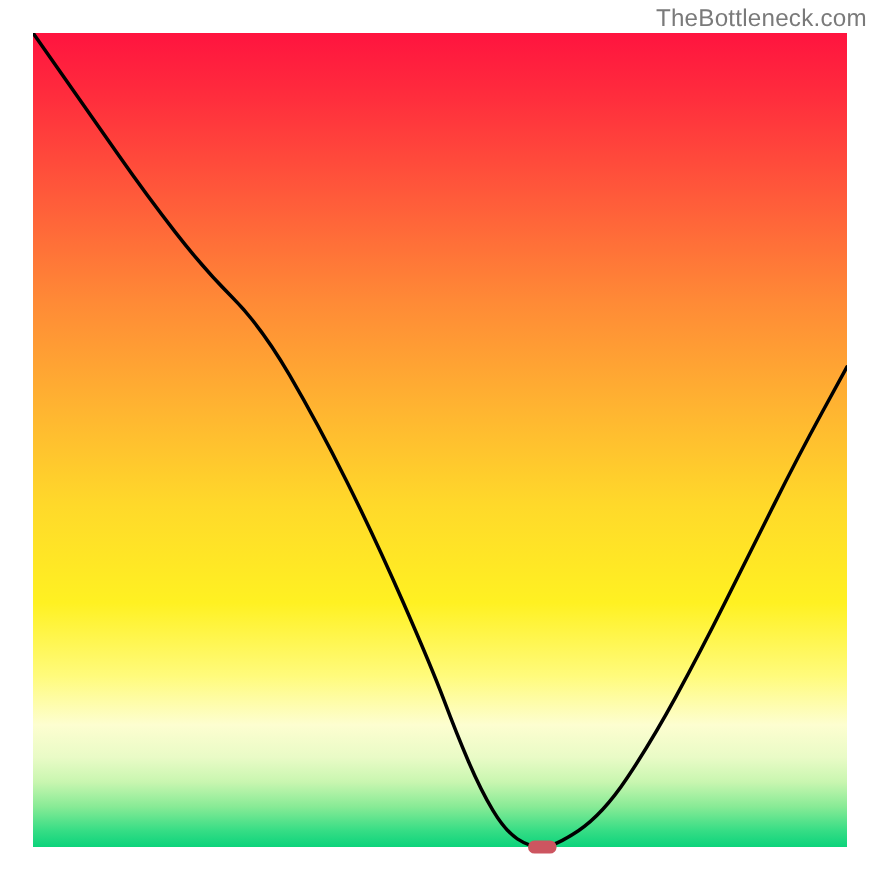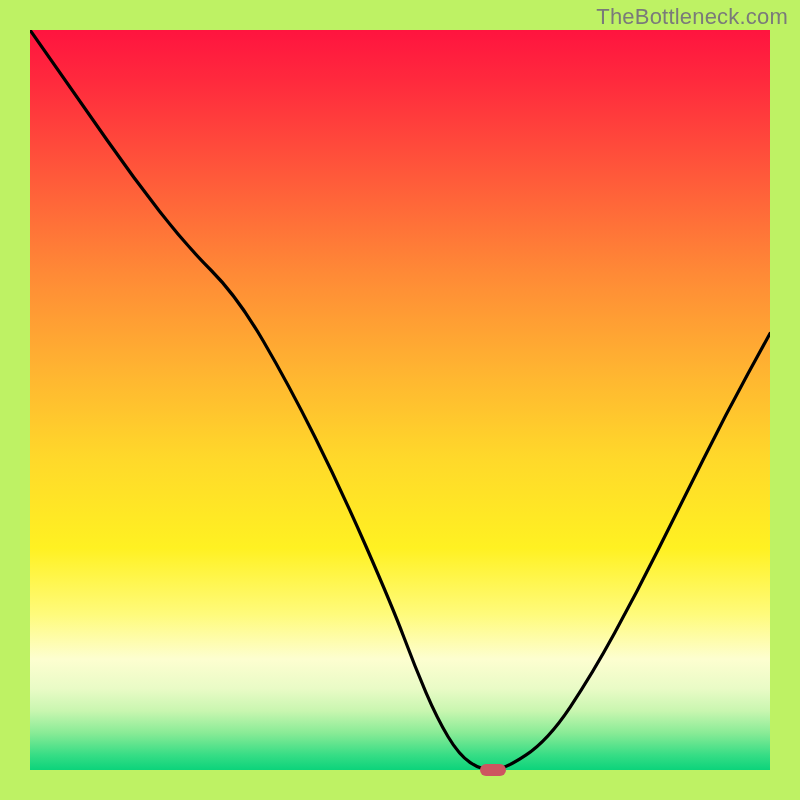--- a/index.html
+++ b/index.html
@@ -8,21 +8,21 @@
     width: 800px;
     height: 800px;
     background: #000;
     overflow: hidden;
     font-family: Arial, Helvetica, sans-serif;
   }
   .frame {
     position: relative;
     width: 800px;
     height: 800px;
-    background: #bef264;
+    background: #ffffff;
   }
   .watermark {
     position: absolute;
     top: 4px;
     right: 12px;
     color: #7a7a7a;
     font-size: 22px;
     font-weight: 500;
     letter-spacing: 0.2px;
     z-index: 10;

